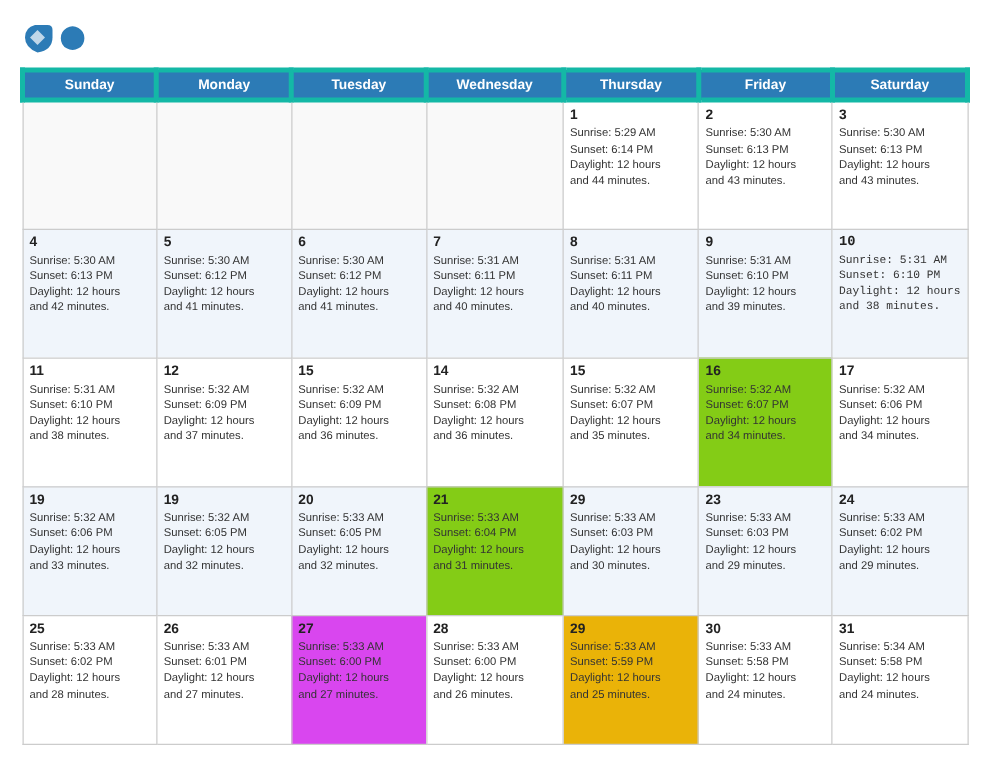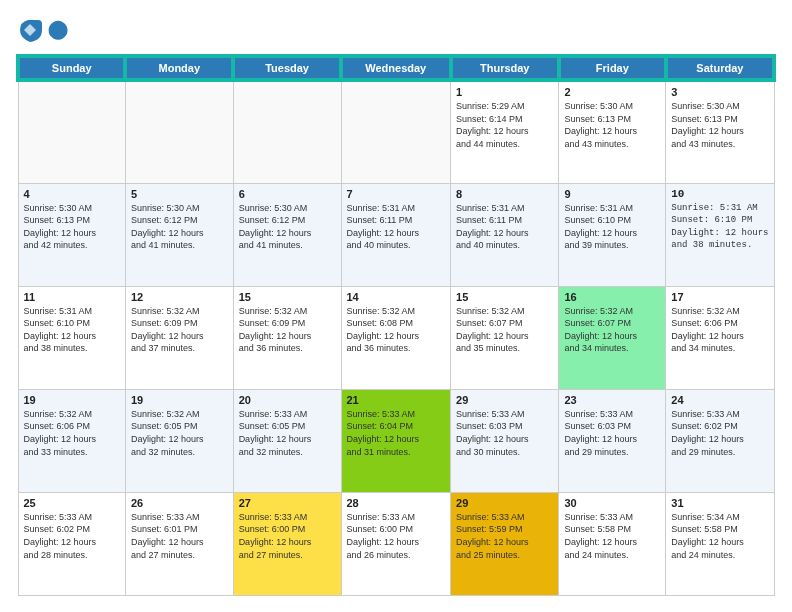--- a/index.html
+++ b/index.html
@@ -241,21 +241,21 @@
 Daylight: 12 hours
 and 36 minutes.</div>
           </td>
           <td style="background: rgb(255, 255, 255);">
             <div class="day-num">15</div>
             <div class="day-info" style="white-space: pre-line;">Sunrise: 5:32 AM
 Sunset: 6:07 PM
 Daylight: 12 hours
 and 35 minutes.</div>
           </td>
-          <td style="background: #86efac;">
+          <td style="background: #84cc16;">
             <div class="day-num">16</div>
             <div class="day-info" style="white-space: pre-line;">Sunrise: 5:32 AM
 Sunset: 6:07 PM
 Daylight: 12 hours
 and 34 minutes.</div>
           </td>
           <td style="background: rgb(255, 255, 255);">
             <div class="day-num">17</div>
             <div class="day-info" style="white-space: pre-line;">Sunrise: 5:32 AM
 Sunset: 6:06 PM
@@ -322,21 +322,21 @@
 Daylight: 12 hours
 and 28 minutes.</div>
           </td>
           <td style="background: rgb(255, 255, 255);">
             <div class="day-num">26</div>
             <div class="day-info" style="white-space: pre-line;">Sunrise: 5:33 AM
 Sunset: 6:01 PM
 Daylight: 12 hours
 and 27 minutes.</div>
           </td>
-          <td style="background: #fde047; margin-top: 44px;">
+          <td style="background: #d946ef; margin-top: 44px;">
             <div class="day-num">27</div>
             <div class="day-info" style="white-space: pre-line;">Sunrise: 5:33 AM
 Sunset: 6:00 PM
 Daylight: 12 hours
 and 27 minutes.</div>
           </td>
           <td style="background: rgb(255, 255, 255);">
             <div class="day-num">28</div>
             <div class="day-info" style="white-space: pre-line;">Sunrise: 5:33 AM
 Sunset: 6:00 PM

